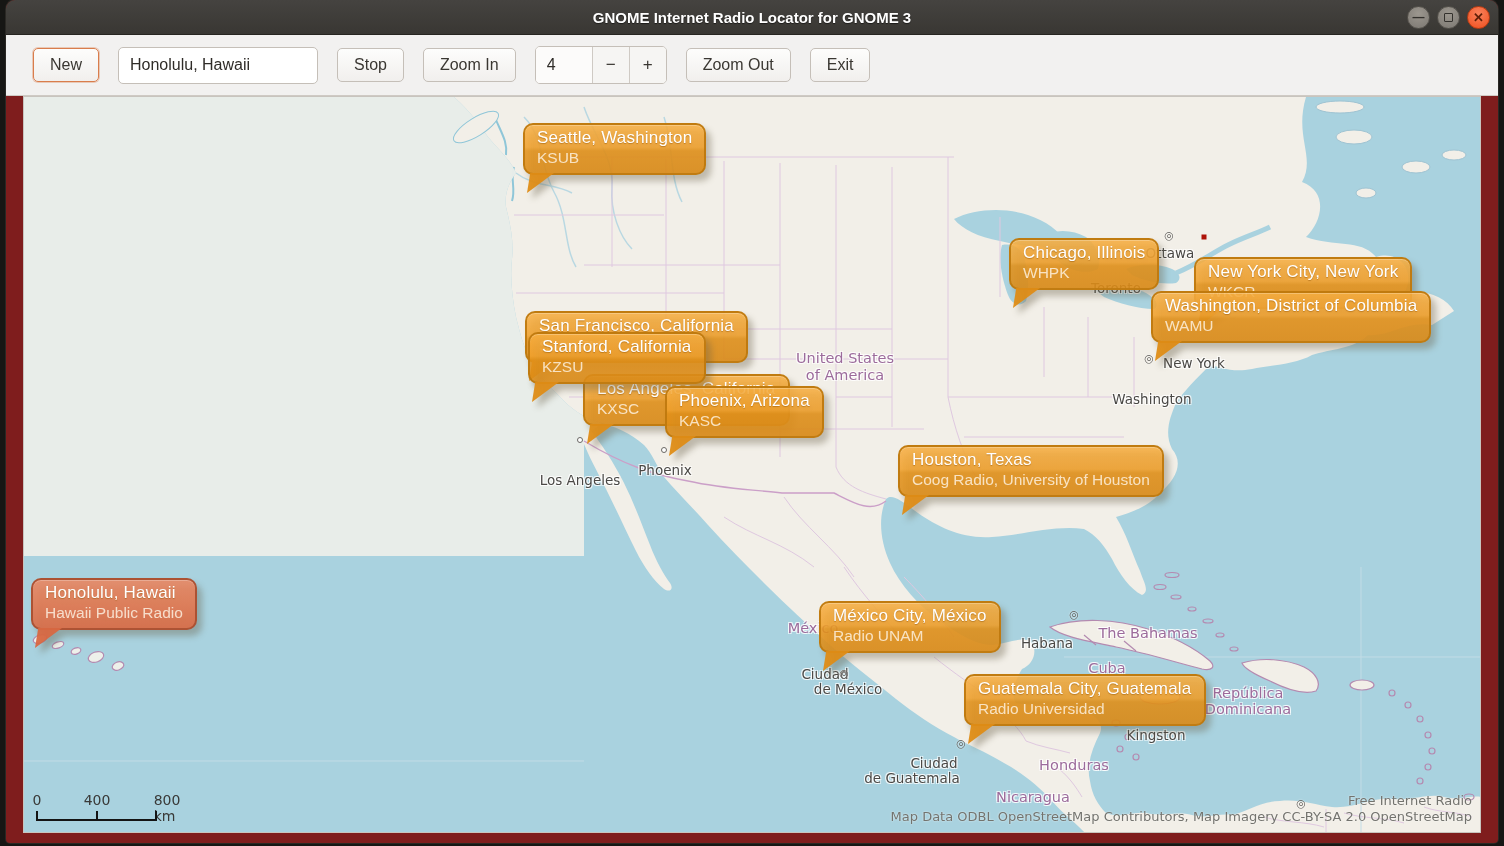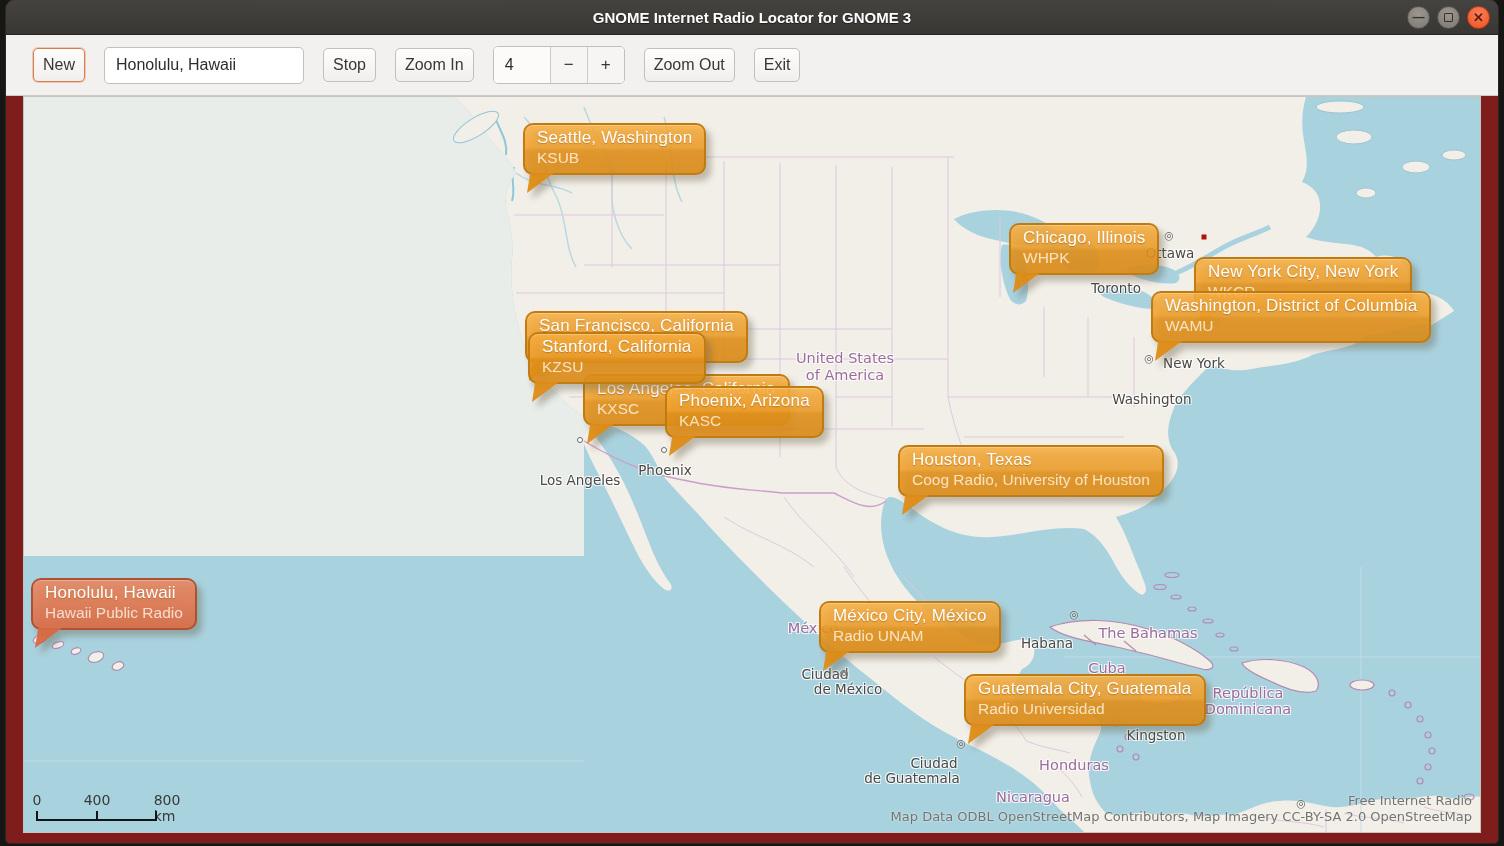--- a/index.html
+++ b/index.html
@@ -9,21 +9,21 @@
   
   .titlebar { height:35px; background:linear-gradient(#454340,#393733); position:relative; display:flex; align-items:center; justify-content:center; border-bottom:1px solid #272521; }
   .titlebar .title { color:#ffffff; font-weight:bold; font-size:15px; text-shadow:0 1px 1px rgba(0,0,0,.55); }
   .winbtns { position:absolute; right:8px; top:0; height:100%; display:flex; align-items:center; gap:7px; }
   .winbtn { width:23px; height:23px; border-radius:50%; border:1px solid #55524c; background:radial-gradient(circle at 50% 32%, #9c978f, #7c7872); display:flex; align-items:center; justify-content:center; color:#33312d; font-size:12px; font-weight:bold; line-height:1; cursor:pointer; }
   .winbtn .maxbox { width:9px; height:9px; border:1.5px solid #33312d; border-radius:1px; }
   .winbtn.close { background:radial-gradient(circle at 50% 32%, #f9825c, #ee4f1e); border-color:#bc3c12; color:#5e1f08; font-size:13px; }
 
   
   .toolbar { height:61px; background:#f2f1f0; display:flex; align-items:center; gap:19px; padding:0 0 0 27px; border-bottom:1px solid #cfcac4; }
-  .btn { background:linear-gradient(#fdfdfc,#f1efed); border:1px solid #c5bfb8; border-radius:5px; padding:7px 9px; font-size:16px; color:#3a3732; font-family:"Liberation Sans",sans-serif; cursor:pointer; white-space:nowrap; }
+  .btn { background:linear-gradient(#fdfdfc,#f1efed); border:1px solid #c5bfb8; border-radius:5px; padding:7px 16px; font-size:16px; color:#3a3732; font-family:"Liberation Sans",sans-serif; cursor:pointer; white-space:nowrap; }
   .btn.focused { border:1px solid #d97d4c; box-shadow:0 0 0 1px rgba(217,125,76,.35); }
   .entry { width:200px; height:37px; background:#ffffff; border:1px solid #c5bfb8; border-radius:5px; padding:0 11px; font-size:16px; color:#2f2c28; font-family:"Liberation Sans",sans-serif; }
   .spin { display:flex; align-items:stretch; height:38px; border:1px solid #c5bfb8; border-radius:5px; overflow:hidden; background:#f6f5f3; }
   .spin-value { width:56px; background:#fcfbfa; display:flex; align-items:center; padding-left:11px; font-size:16px; color:#2f2c28; }
   .spin-btn { width:37px; border:none; border-left:1px solid #cfcac4; background:#f6f5f3; font-size:17px; color:#3a3732; cursor:pointer; font-family:"Liberation Sans",sans-serif; }
 
   
   .main { padding:0 17px 10px; }
   .map { position:relative; width:1458px; height:737px; background:#a9d2df; overflow:hidden; border:1px solid #c8c4be; }
   .map svg { position:absolute; left:0; top:0; z-index:0; }
@@ -304,21 +304,21 @@
         </div>
           <div class="tail"></div>
       </div>
       <div class="marker" style="left:641px;top:289px;z-index:3">
         <div class="bubble">
           <div class="b-title">Phoenix, Arizona</div>
           <div class="b-sub">KASC</div>
         </div>
           <div class="tail"></div>
       </div>
-      <div class="marker" style="left:985px;top:126px;z-index:2">
+      <div class="marker" style="left:985px;top:141px;z-index:2">
         <div class="bubble">
           <div class="b-title">Chicago, Illinois</div>
           <div class="b-sub">WHPK</div>
         </div>
           <div class="tail"></div>
       </div>
       <div class="marker" style="left:1170px;top:160px;z-index:3">
         <div class="bubble">
           <div class="b-title">New York City, New York</div>
           <div class="b-sub">WKCR</div>

